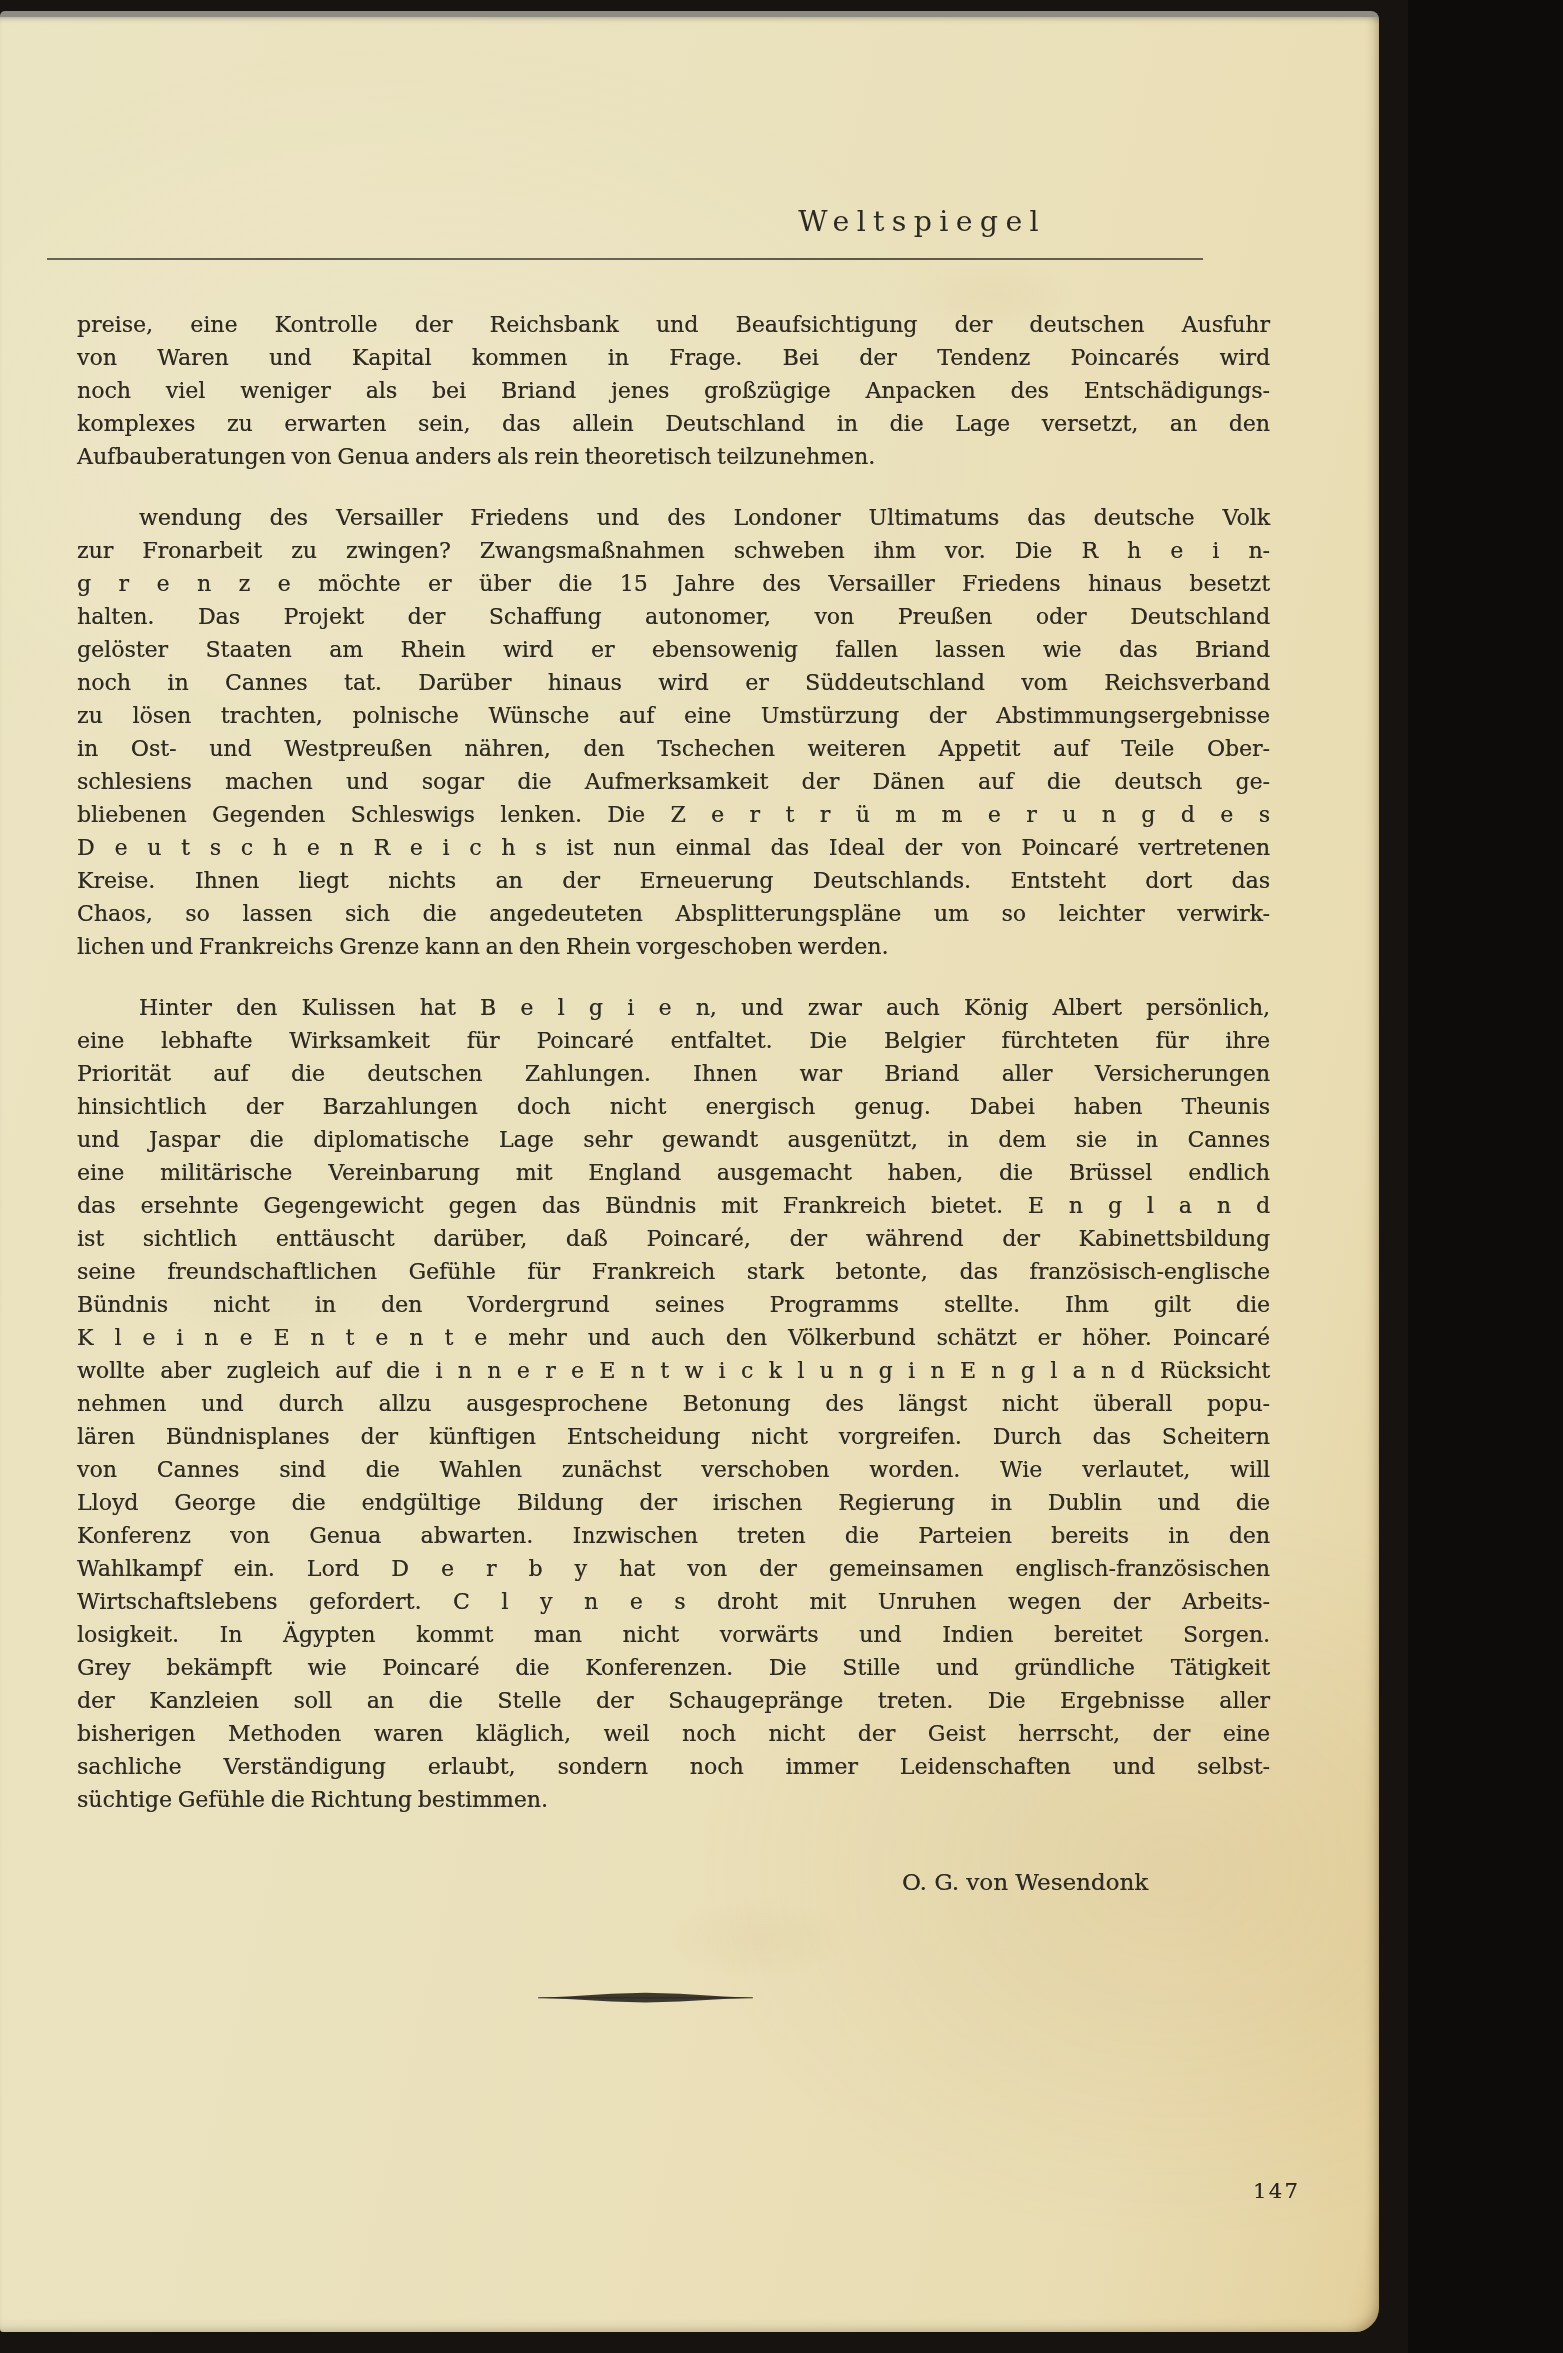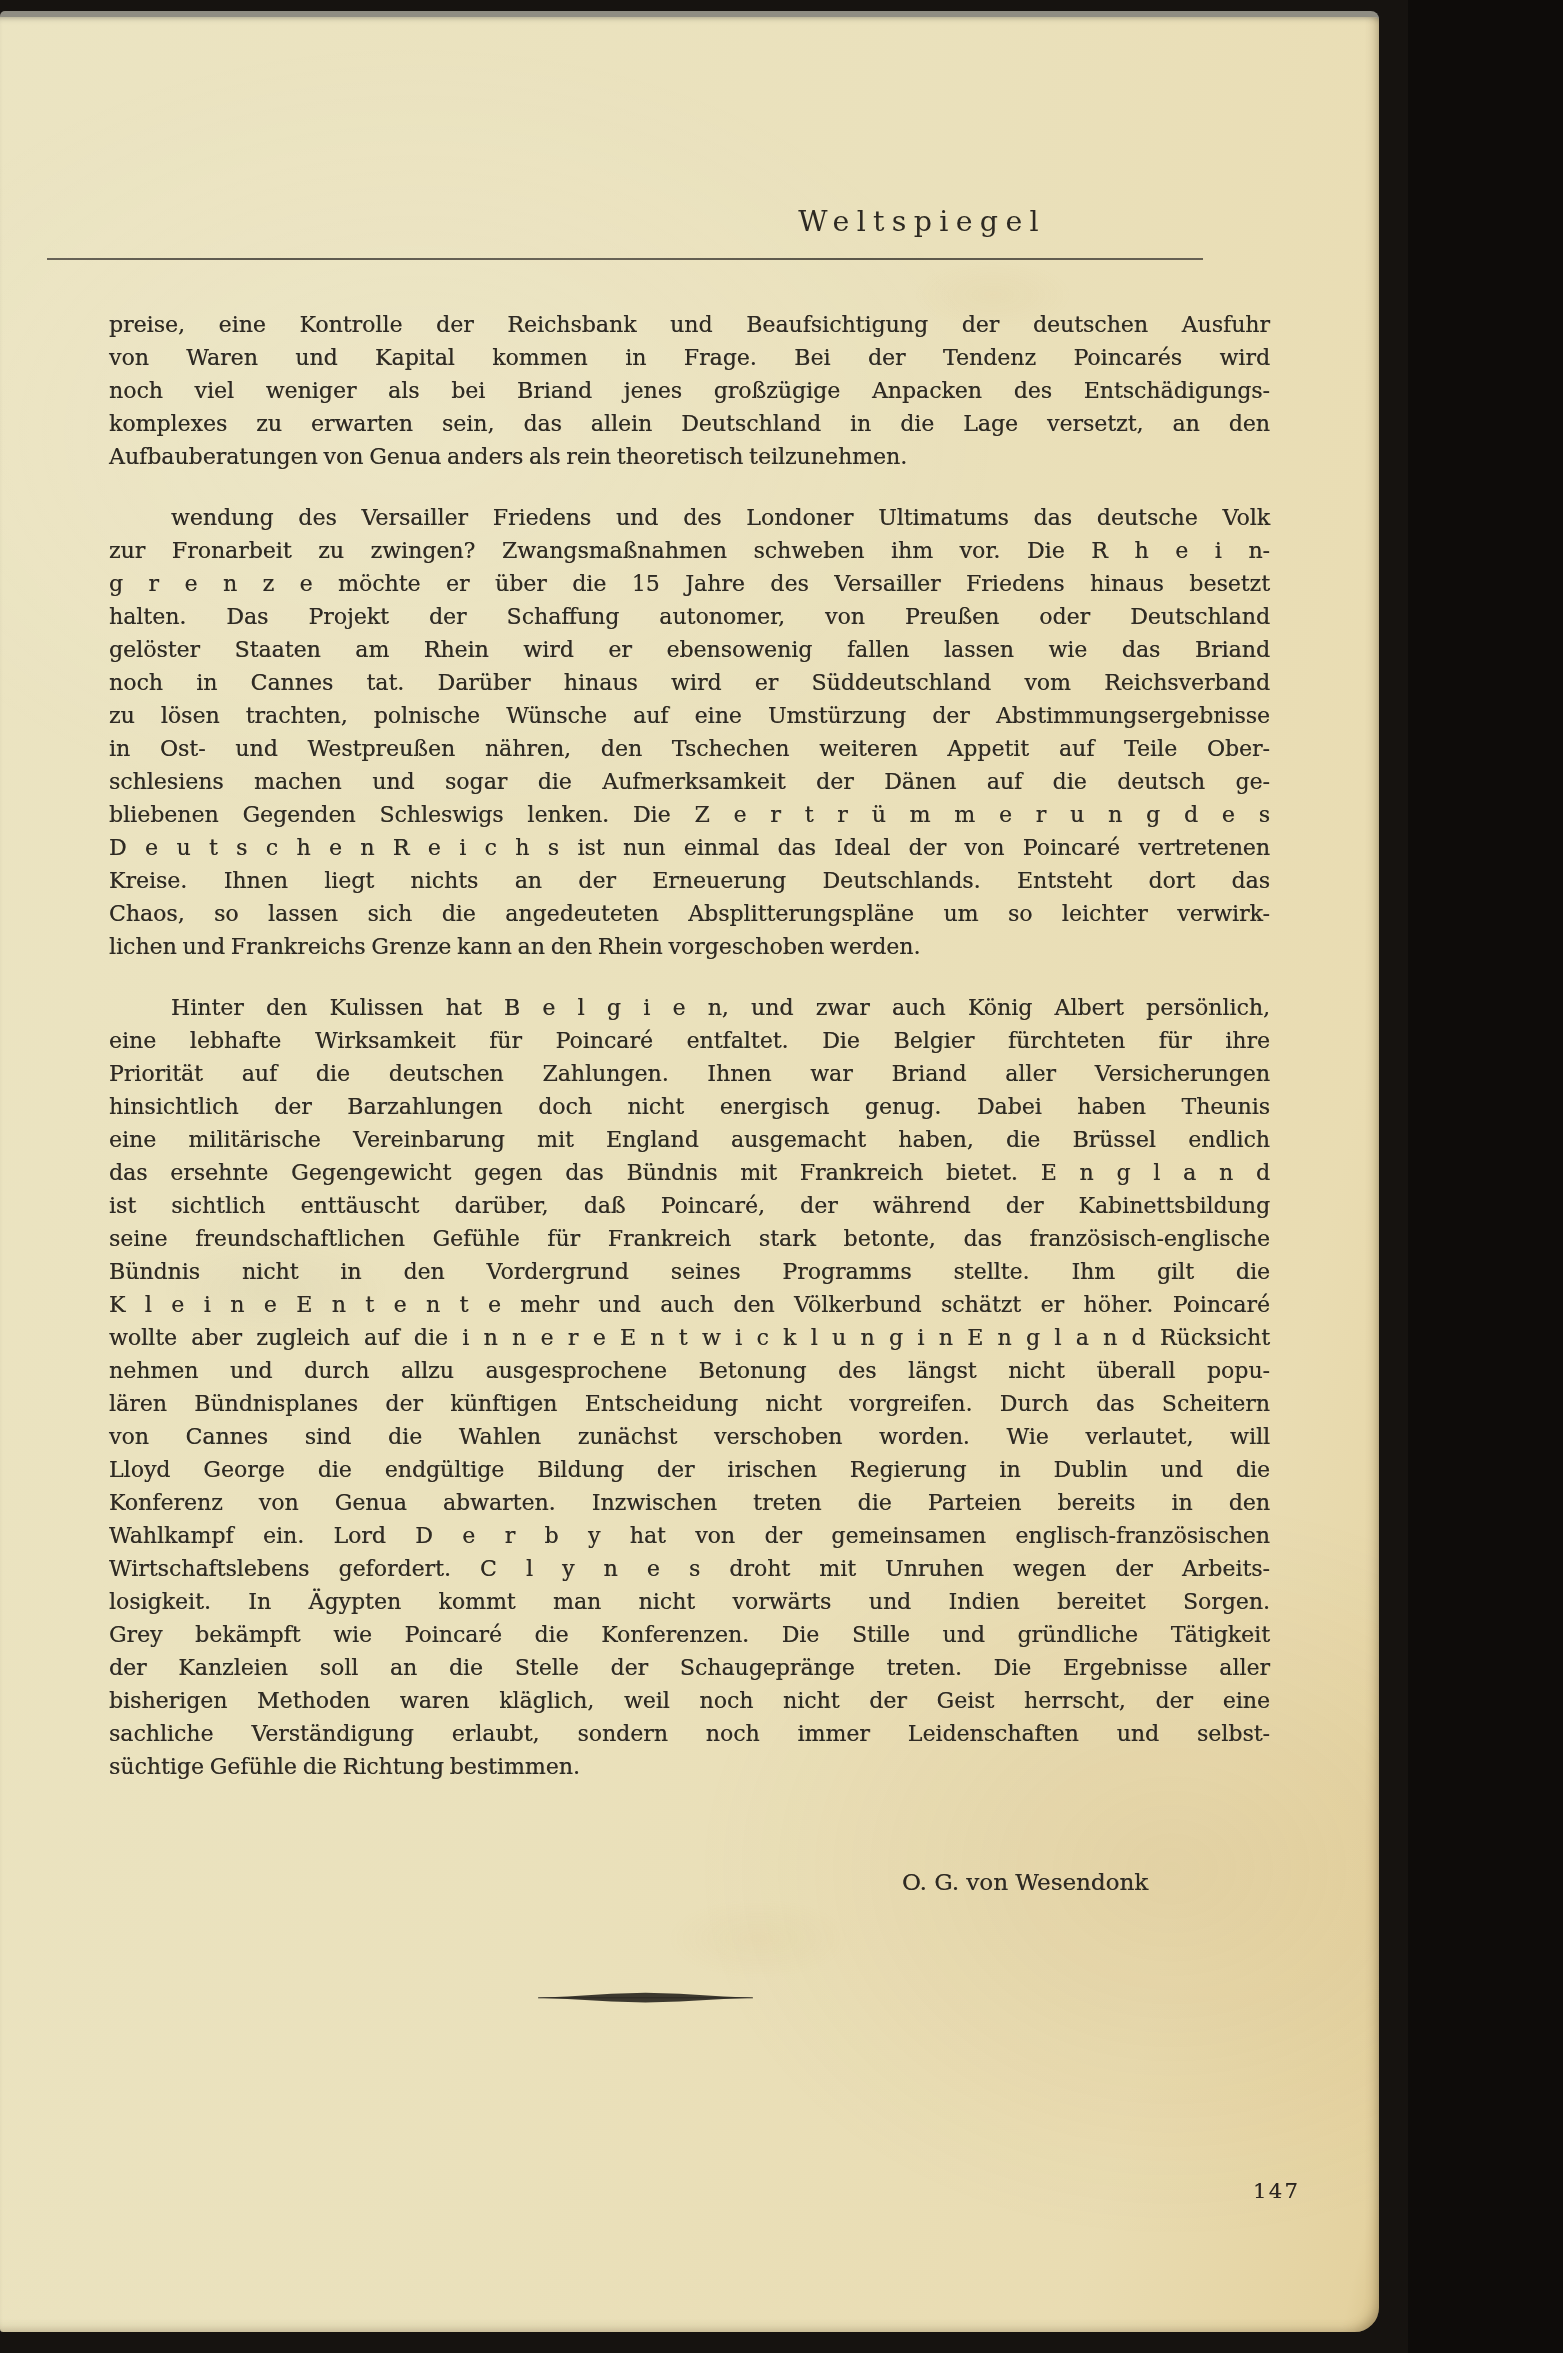--- a/index.html
+++ b/index.html
@@ -38,21 +38,21 @@
   }
   .article{
     position:absolute;left:77px;top:308px;width:1193px;
     color:var(--ink,#2e2a23);
     font-size:22px;word-spacing:-1.2px;
     text-shadow:0.3px 0.3px 0 rgba(46,42,35,.65);
   }
   .para+.para{margin-top:28px;}
   .line{
     height:33px;line-height:33px;white-space:nowrap;
-    text-align:justify;text-align-last:justify;margin-left:32px;
+    text-align:justify;text-align-last:justify;
   }
   .line.last{text-align-last:left;}
   .para.indent .line:first-child{text-indent:62px;}
   .signature{
     position:absolute;left:902px;top:1866px;height:33px;line-height:33px;
     font-size:23px;color:var(--ink,#2e2a23);
     text-shadow:0.3px 0.3px 0 rgba(46,42,35,.65);
   }
   .divider{position:absolute;left:538px;top:1992px;width:215px;height:11.4px;}
   .divider svg{display:block;width:100%;height:100%;}
@@ -93,20 +93,21 @@
         <div class="line">D e u t s c h e n  R e i c h s ist nun einmal das Ideal der von Poincaré vertretenen</div>
         <div class="line">Kreise.  Ihnen liegt nichts an der Erneuerung Deutschlands.  Entsteht dort das</div>
         <div class="line">Chaos, so lassen sich die angedeuteten Absplitterungspläne um so leichter verwirk-</div>
         <div class="line last">lichen und Frankreichs Grenze kann an den Rhein vorgeschoben werden.</div>
       </div>
       <div class="para indent">
         <div class="line">Hinter den Kulissen hat B e l g i e n, und zwar auch König Albert persönlich,</div>
         <div class="line">eine lebhafte Wirksamkeit für Poincaré entfaltet.  Die Belgier fürchteten für ihre</div>
         <div class="line">Priorität auf die deutschen Zahlungen.  Ihnen war Briand aller Versicherungen</div>
         <div class="line">hinsichtlich der Barzahlungen doch nicht energisch genug.  Dabei haben Theunis</div>
+        <div class="line">und Jaspar die diplomatische Lage sehr gewandt ausgenützt, in dem sie in Cannes</div>
         <div class="line">eine militärische Vereinbarung mit England ausgemacht haben, die Brüssel endlich</div>
         <div class="line">das ersehnte Gegengewicht gegen das Bündnis mit Frankreich bietet.  E n g l a n d</div>
         <div class="line">ist sichtlich enttäuscht darüber, daß Poincaré, der während der Kabinettsbildung</div>
         <div class="line">seine freundschaftlichen Gefühle für Frankreich stark betonte, das französisch-englische</div>
         <div class="line">Bündnis nicht in den Vordergrund seines Programms stellte.  Ihm gilt die</div>
         <div class="line">K l e i n e  E n t e n t e mehr und auch den Völkerbund schätzt er höher.  Poincaré</div>
         <div class="line">wollte aber zugleich auf die i n n e r e  E n t w i c k l u n g  i n  E n g l a n d Rücksicht</div>
         <div class="line">nehmen und durch allzu ausgesprochene Betonung des längst nicht überall popu-</div>
         <div class="line">lären Bündnisplanes der künftigen Entscheidung nicht vorgreifen. Durch das Scheitern</div>
         <div class="line">von Cannes sind die Wahlen zunächst verschoben worden.  Wie verlautet, will</div>

